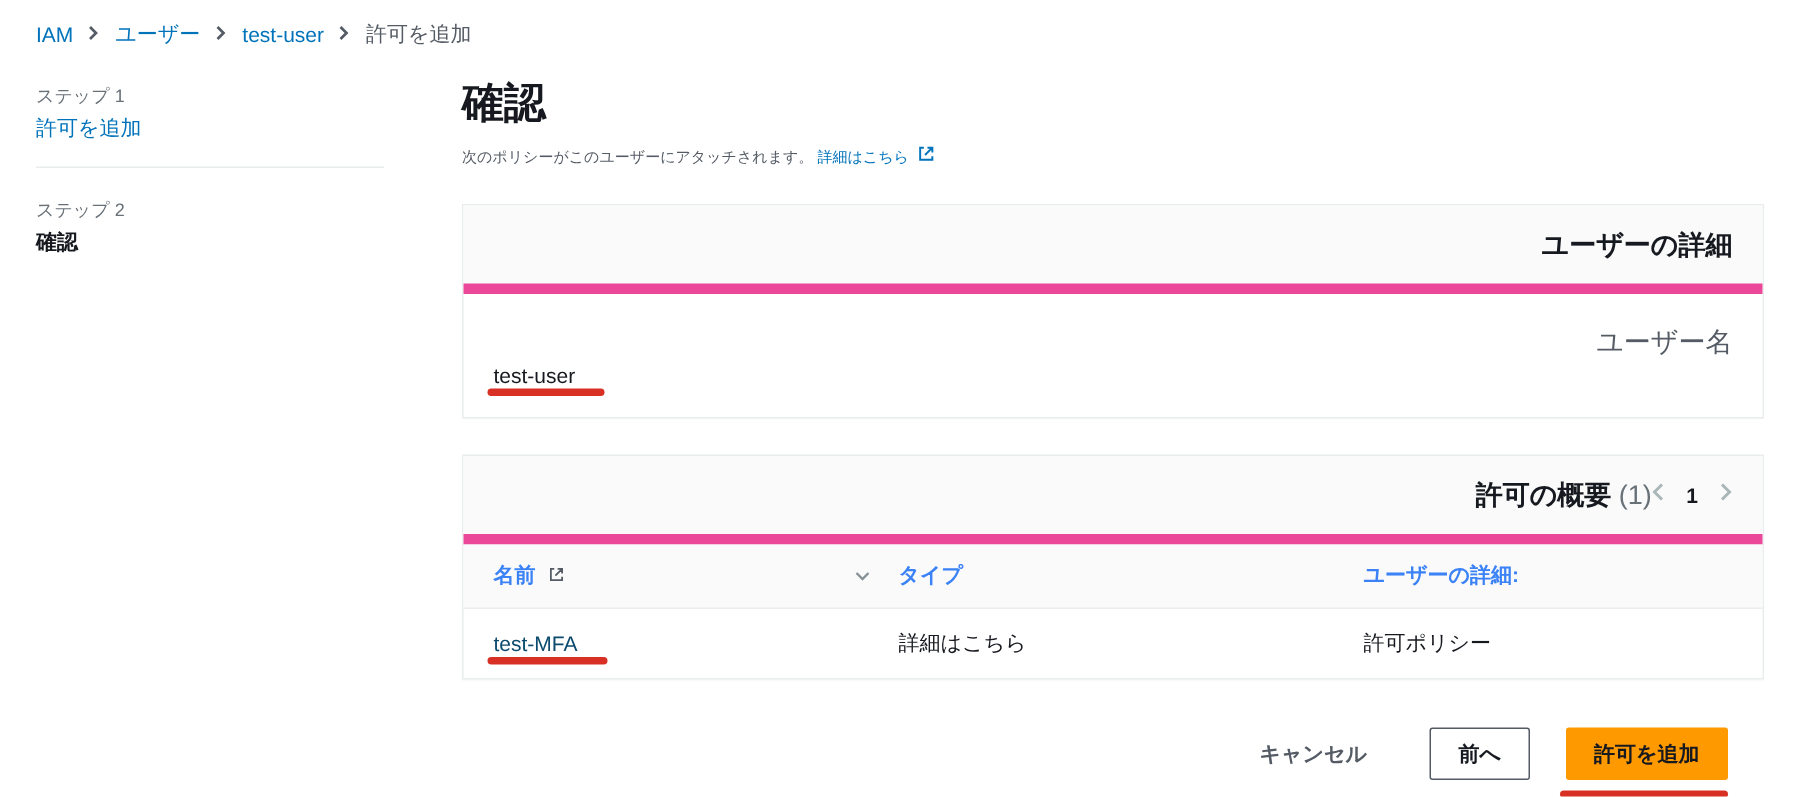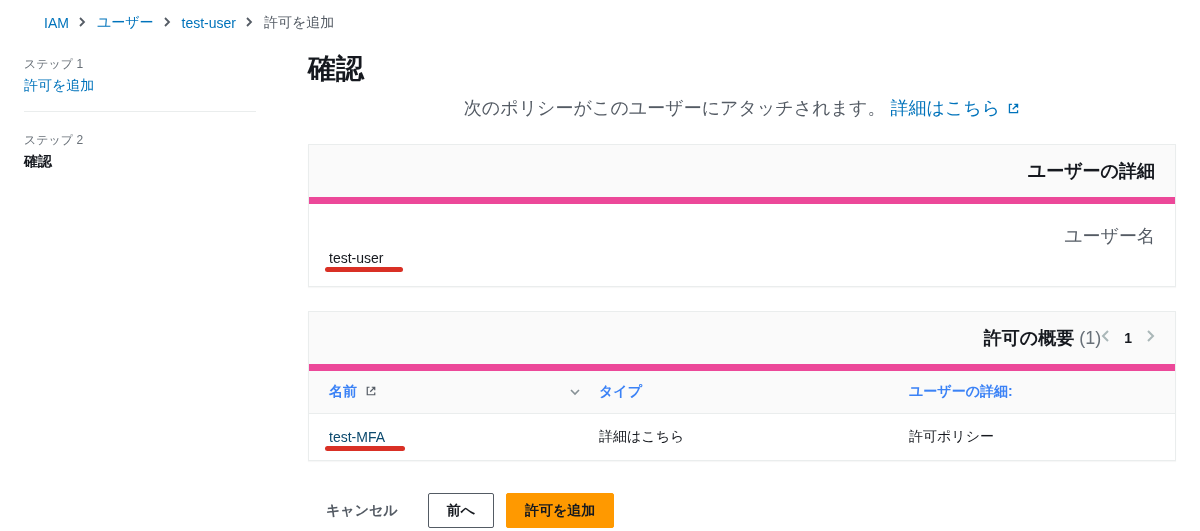--- a/index.html
+++ b/index.html
@@ -17,21 +17,20 @@
       flex-direction: column;
       height: 100%;
     }
     
     .breadcrumb {
       display: flex;
       align-items: center;
       padding: 14px 24px 18px 24px;
       gap: 10px;
       font-size: 14px;
-      margin-left: 20px;
     }
     .breadcrumb a {
       color: #0073bb;
       text-decoration: none;
       cursor: pointer;
     }
     .breadcrumb .sep {
       color: #545b64;
       font-size: 12px;
     }
@@ -76,23 +75,22 @@
       flex-direction: column;
     }
     h1.page-title {
       font-size: 28px;
       font-weight: 700;
       color: #16191f;
       margin-bottom: 8px;
     }
     .subtitle {
       color: #545b64;
-      font-size: 18px;
+      font-size: 10px;
       margin-bottom: 24px;
-      text-align: center;
     }
     .subtitle a {
       color: #0073bb;
       text-decoration: none;
       cursor: pointer;
     }
     .external-icon {
       display: inline-block;
       vertical-align: -1px;
       margin-left: 2px;
@@ -191,22 +189,23 @@
     .table-row .link {
       color: #0c4a6e;
       text-decoration: none;
       cursor: pointer;
       position: relative;
       display: inline-block;
     }
 
     .actions {
       display: flex;
-      align-items: center;
-      gap: 12px;
+      justify-content: flex-end;
+      align-items: center;
+      gap: 24px;
       padding: 8px 24px 8px 0;
       position: relative;
     }
     .actions::after {
       content: "";
       position: absolute;
       right: 24px;
       bottom: -4px;
       width: 112px;
       height: 5px;

